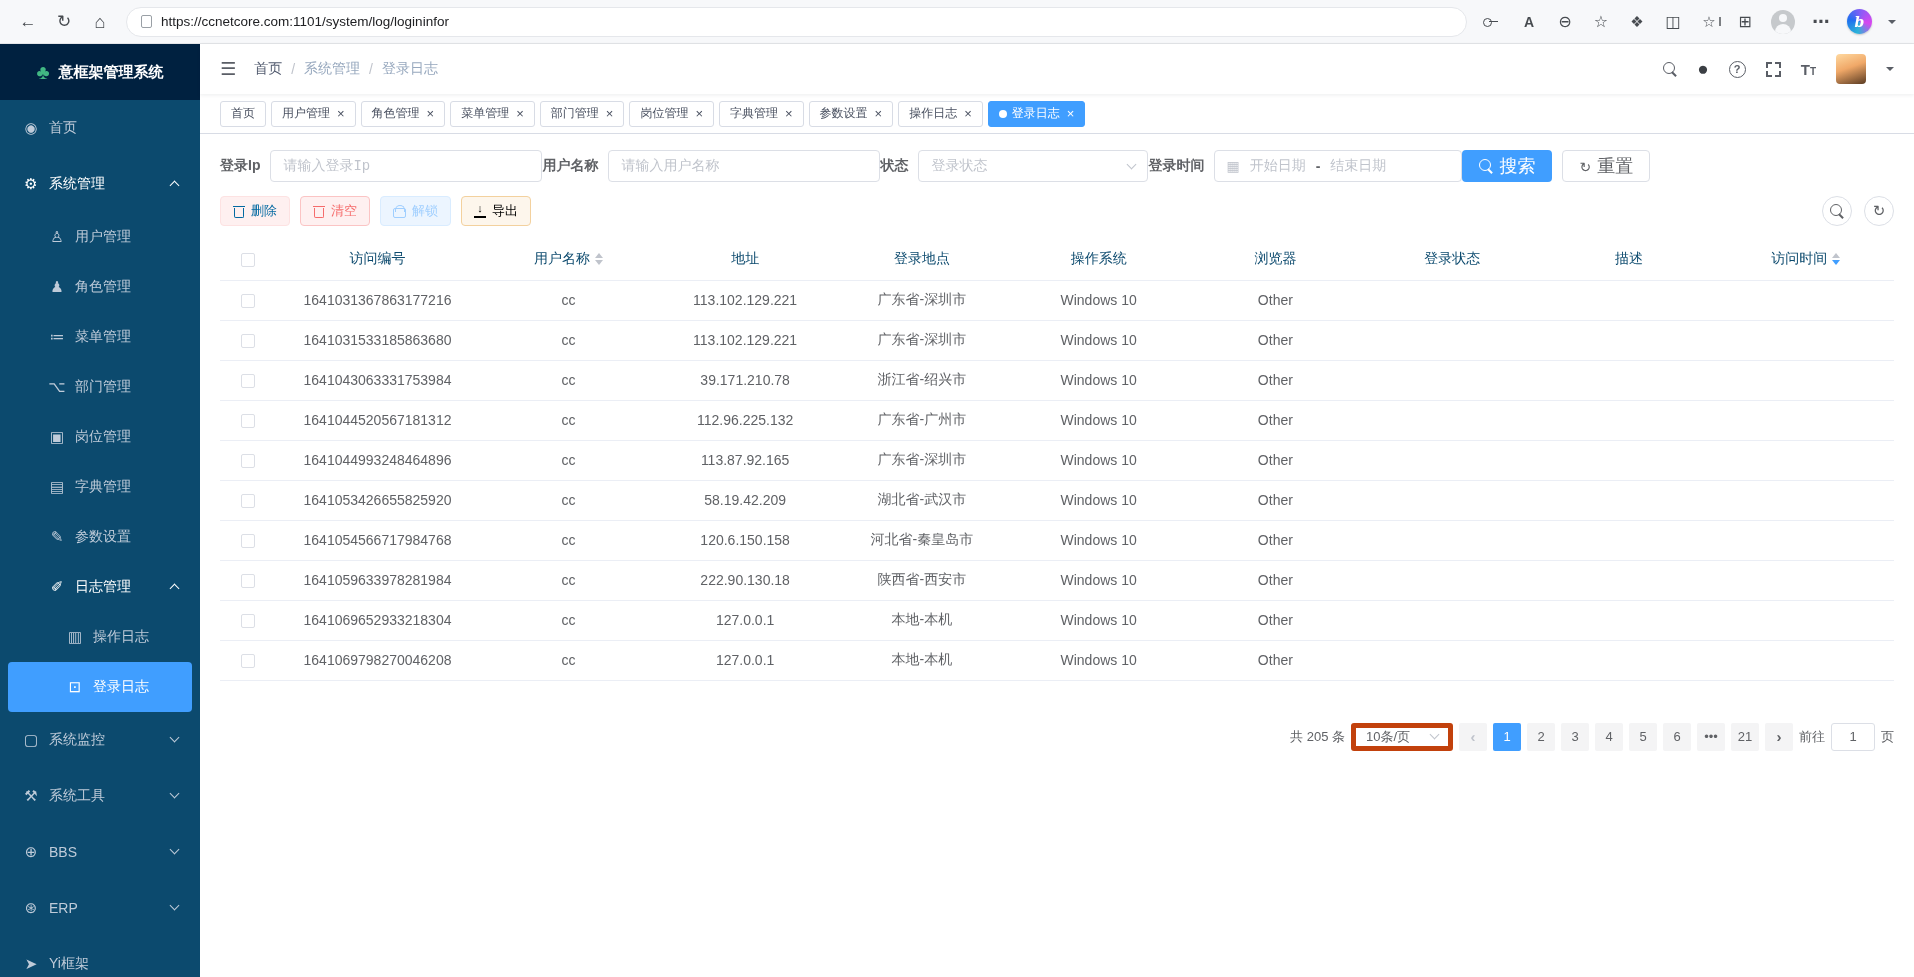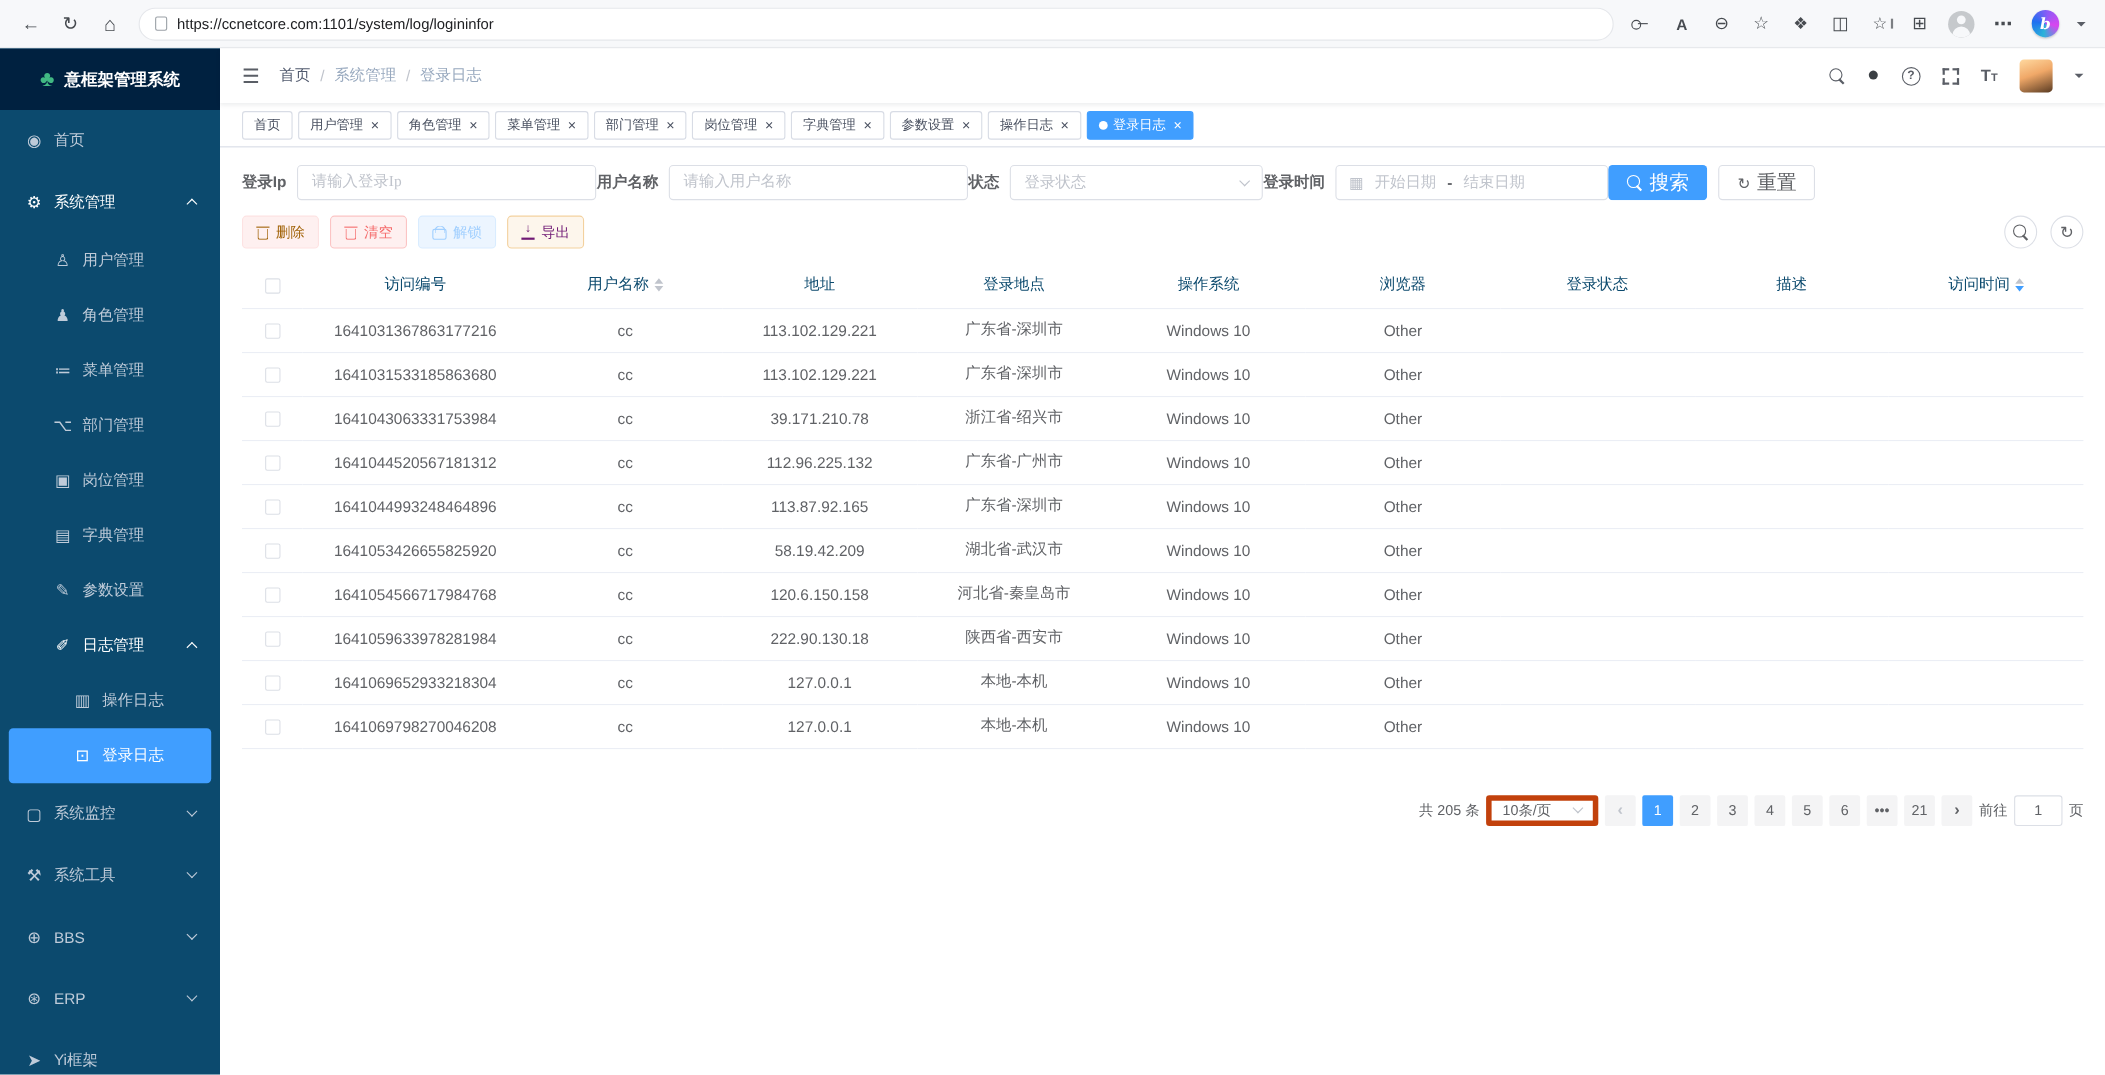--- a/index.html
+++ b/index.html
@@ -82,41 +82,41 @@
 .tab{height:26px;display:inline-flex;align-items:center;gap:5px;padding:0 10px;border:1px solid #d8dce5;border-radius:3px;font-size:12px;color:#495060;background:#fff;cursor:pointer;white-space:nowrap}
 .tab.active{background:#409eff;border-color:#409eff;color:#fff}
 .tab-dot{width:8px;height:8px;border-radius:50%;background:#fff}
 .tab-close{font-size:13px;line-height:1;margin-left:2px;cursor:pointer}
 
 
 .content{flex:1;padding:16px 20px;overflow:hidden}
 .filters{display:flex;align-items:center;margin-bottom:14px}
 .fgroup{display:flex;align-items:center;}
 .flabel{font-weight:700;color:#606266;margin-right:10px;white-space:nowrap}
-.tinput{height:32px;width:272px;border:1px solid #dcdfe6;border-radius:4px;padding:0 12px;font-size:14px;color:#606266;outline:none;font-family:Liberation Serif, serif;background:#fff}
+.tinput{height:32px;width:272px;border:1px solid #dcdfe6;border-radius:4px;padding:0 12px;font-size:14px;color:#606266;outline:none;font-family:Liberation Mono, monospace;background:#fff}
 .tinput::placeholder{color:#c0c4cc}
 .select{width:230px;height:32px;border:1px solid #dcdfe6;border-radius:4px;display:flex;align-items:center;padding:0 12px;cursor:pointer;background:#fff}
 .sel-ph{color:#c0c4cc}
 .sel-caret{width:7px;height:7px;border-right:1.3px solid #c0c4cc;border-bottom:1.3px solid #c0c4cc;transform:rotate(45deg);margin-left:auto;margin-top:-4px}
 .daterange{width:248px;height:32px;border:1px solid #dcdfe6;border-radius:4px;display:flex;align-items:center;gap:10px;padding:0 11px;cursor:pointer;background:#fff}
 .i-cal::before{content:"▦";color:#c0c4cc;font-size:14px}
 .d-ph{color:#c0c4cc;font-size:14px}
 .d-sep{color:#606266;font-weight:700}
 .btn{height:32px;border-radius:4px;display:inline-flex;align-items:center;gap:6px;padding:0 16px;font-size:18px;cursor:pointer;border:1px solid transparent;font-family:inherit}
 .btn-primary{background:#409eff;color:#fff}
 .btn-plain{background:#fff;border-color:#dcdfe6;color:#606266}
 .btn + .btn{margin-left:10px}
 .i-reset::before{content:"↻";font-size:14px}
 
 .toolbar{display:flex;align-items:center;margin-bottom:12px}
 .btn-sm{height:30px;padding:0 12px;font-size:13px;border-radius:4px;display:inline-flex;align-items:center;gap:6px;margin-right:10px;border:1px solid;cursor:pointer;font-family:inherit;background:#fff}
-.btn-danger-dis{color:#a16207;background:#fef0f0;border-color:#fde2e2;cursor:not-allowed}
+.btn-danger-dis{color:#0369a1;background:#fef0f0;border-color:#fde2e2;cursor:not-allowed}
 .btn-danger{color:#f56c6c;background:#fef0f0;border-color:#fbc4c4}
 .btn-primary-dis{color:#a0cfff;background:#ecf5ff;border-color:#d9ecff;cursor:not-allowed}
-.btn-warning{color:#701a75;background:#fdf6ec;border-color:#f3d19e}
+.btn-warning{color:#000000;background:#fdf6ec;border-color:#f3d19e}
 .trash{width:12px;height:13px;position:relative;display:inline-block}
 .trash::before{content:"";position:absolute;top:3px;left:1px;right:1px;bottom:0;border:1.4px solid currentColor;border-top:none;border-radius:0 0 2px 2px}
 .trash::after{content:"";position:absolute;top:1px;left:0;right:0;height:1.6px;background:currentColor}
 .unlockic{width:13px;height:13px;position:relative;display:inline-block}
 .unlockic::before{content:"";position:absolute;bottom:0;left:0;right:0;height:8px;border:1.4px solid currentColor;border-radius:2px}
 .unlockic::after{content:"";position:absolute;top:0;left:2px;width:8px;height:6px;border:1.4px solid currentColor;border-bottom:none;border-radius:5px 5px 0 0}
 .dlic{width:12px;height:13px;position:relative;display:inline-block}
 .dlic::before{content:"↓";position:absolute;top:-2px;left:50%;transform:translateX(-50%);font-size:11px;line-height:1}
 .dlic::after{content:"";position:absolute;bottom:0;left:0;right:0;height:1.6px;background:currentColor}
 .tool-right{margin-left:auto;display:flex;gap:12px}

